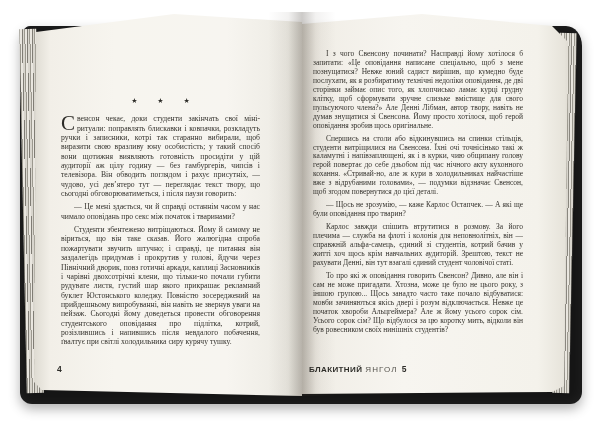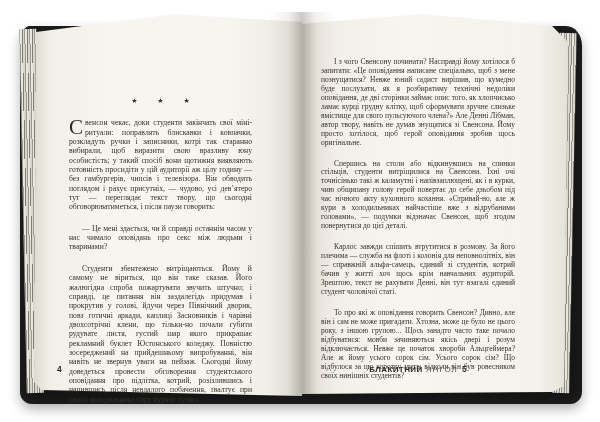--- a/index.html
+++ b/index.html
@@ -21,56 +21,57 @@
     background:linear-gradient(90deg,#dedbd2 0,#f2efe8 6%,#f7f5ef 30%,#f7f5f0 72%,#edebe4 94%,#e2dfd7 100%);
     clip-path:polygon(2px 20px,140px 2px,268px 10px,268px 384px,8px 378px,0px 370px);}
   .page-right{left:302px;
     background:linear-gradient(90deg,#ddd9d0 0,#f1eee7 7%,#f7f5f0 38%,#f4f2eb 88%,#e6e3da 98%,#dcd8cf 100%);
     clip-path:polygon(0px 12px,120px 2px,250px 14px,266px 30px,262px 374px,250px 380px,0px 382px);}
   
   .gutter{position:absolute;left:268px;top:12px;width:68px;height:384px;pointer-events:none;
     background:linear-gradient(90deg,rgba(0,0,0,0) 0%,rgba(92,82,70,.08) 30%,rgba(58,50,42,.26) 50%,rgba(92,82,70,.08) 70%,rgba(0,0,0,0) 100%);}
   
   .text-block{position:absolute;color:#33312c;text-align:justify;}
-  .text-block p{margin:12px;}
+  .text-block p{margin:4px;}
   .tb-left{left:57px;top:97px;width:207px;font-size:7.7px;line-height:9.35px;}
   .tb-right{left:309px;top:46px;width:218px;font-size:7.5px;line-height:8.95px;}
   .stars{text-align:center;font-size:7px;letter-spacing:9px;padding-left:9px;color:#2b2a26;margin-bottom:8px;}
   .dropcap{float:left;font-size:21px;line-height:17px;padding:1px 2px 0 0;color:#2b2a26;}
   p.indent{text-indent:13px;}
   
   .pagenum-left{position:absolute;left:57px;top:364px;font-family:"Liberation Sans","DejaVu Sans",sans-serif;
     font-size:8.5px;font-weight:bold;color:#2e2d29;}
-  .footer-right{position:absolute;left:309px;top:364px;width:218px;text-align:center;
+  .footer-right{position:absolute;left:309px;top:364px;width:218px;text-align:left;
     font-family:"Liberation Sans","DejaVu Sans",sans-serif;font-size:8px;color:#2e2d29;}
   .ft-main{font-weight:bold;letter-spacing:.4px;}
   .ft-sub{font-weight:normal;color:#56544e;letter-spacing:1.1px;margin:0 4px 0 3px;}
   .ft-num{font-weight:bold;font-size:8.5px;}
 </style>
 </head>
 <body>
 
 <div class="stage">
   <div class="cover"></div>
   <div class="edge edge-left"></div>
   <div class="edge edge-right"></div>
   <div class="page page-left"></div>
   <div class="page page-right"></div>
   <div class="gutter"></div>
 
   <div class="text-block tb-left">
     <div class="stars">★ ★ ★</div>
     <p><span class="dropcap">С</span><span>венсон чекає, доки студенти закінчать свої міні-ритуали: поправлять блискавки і ковпачки, розкладуть ручки і записники, котрі так старанно вибирали, щоб виразити свою вразливу юну особистість; у такий спосіб вони щотижня виявляють готовність просидіти у цій аудиторії аж цілу годину — без гамбургерів, чипсів і телевізора. Він обводить поглядом і рахує присутніх, — чудово, усі дев’ятеро тут — переглядає текст твору, що сьогодні обговорюватиметься, і після паузи говорить:</span></p>
-    <p class="indent">— Це мені здається, чи й справді останнім часом у нас чимало оповідань про секс між людьми і тваринами?</p>
+    <p class="indent">— Це мені здається, чи й справді останнім часом у нас чимало оповідань про секс між початок і тваринами?</p>
     <p class="indent">Студенти збентежено витріщаються. Йому й самому не віриться, що він таке сказав. Його жалюгідна спроба пожартувати звучить штучно; і справді, це питання він заздалегідь придумав і прокрутив у голові, йдучи через Північний дворик, повз готичні аркади, каплиці Засновників і чарівні двохсотрічні клени, що тільки-но почали губити рудувате листя, густий шар якого прикрашає рекламний буклет Юстонського коледжу. Повністю зосереджений на прийдешньому випробуванні, він навіть не звернув уваги на пейзаж. Сьогодні йому доведеться провести обговорення студентського оповідання про підлітка, котрий, розізлившись і напившись після невдалого побачення, ґвалтує при світлі холодильника сиру курячу тушку.</p>
   </div>
   <div class="pagenum-left">4</div>
 
   <div class="text-block tb-right">
     <p class="indent">І з чого Свенсону починати? Насправді йому хотілося б запитати: «Це оповідання написане спеціально, щоб з мене познущатися? Невже юний садист вирішив, що кумедно буде послухати, як я розбиратиму технічні недоліки оповідання, де дві сторінки займає опис того, як хлопчисько ламає курці грудну клітку, щоб сформувати зручне слизьке вмістище для свого пульсуючого члена?» Але Денні Лібман, автор твору, навіть не думав знущатися зі Свенсона. Йому просто хотілося, щоб герой оповідання зробив щось оригінальне.</p>
     <p class="indent">Спершись на столи або відкинувшись на спинки стільців, студенти витріщилися на Свенсона. Їхні очі точнісінько такі ж каламутні і напівзаплющені, як і в курки, чию общипану голову герой повертає до себе дзьобом під час нічного акту кухонного кохання. «Стривай-но, але ж кури в холодильниках найчастіше вже з відрубаними головами», — подумки відзначає Свенсон, щоб згодом повернутися до цієї деталі.</p>
+    <p class="indent">— Щось не зрозумію, — каже Карлос Остапчек. — А які ще були оповідання про тварин?</p>
     <p class="indent">Карлос завжди спішить втрутитися в розмову. За його плечима — служба на флоті і колонія для неповнолітніх, він — справжній альфа-самець, єдиний зі студентів, котрий бачив у житті хоч щось крім навчальних аудиторій. Зрештою, текст не рахувати Денні, він тут взагалі єдиний студент чоловічої статі.</p>
     <p class="indent">То про які ж оповідання говорить Свенсон? Дивно, але він і сам не може пригадати. Хтозна, може це було не цього року, з іншою групою... Щось занадто часто таке почало відбуватися: мовби зачиняються якісь двері і розум відключається. Невже це початок хвороби Альцгеймера? Але ж йому усього сорок сім. Усього сорок сім? Що відбулося за цю коротку мить, відколи він був ровесником своїх нинішніх студентів?</p>
   </div>
   <div class="footer-right">
     <span class="ft-main">БЛАКИТНИЙ</span><span class="ft-sub">ЯНГОЛ</span><span class="ft-num">5</span>
   </div>
 </div>
 
 </body></html>

